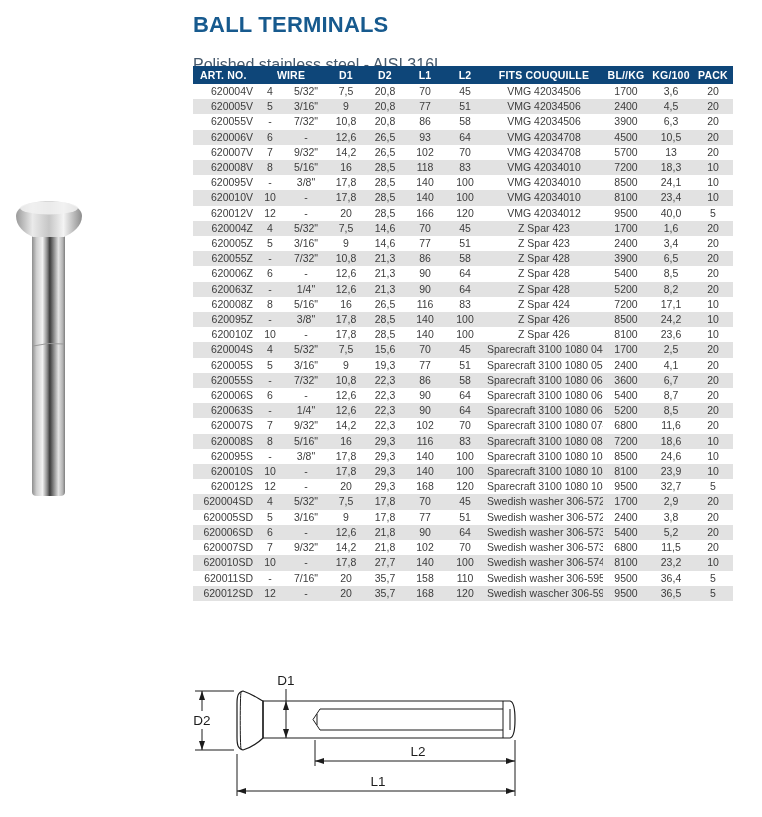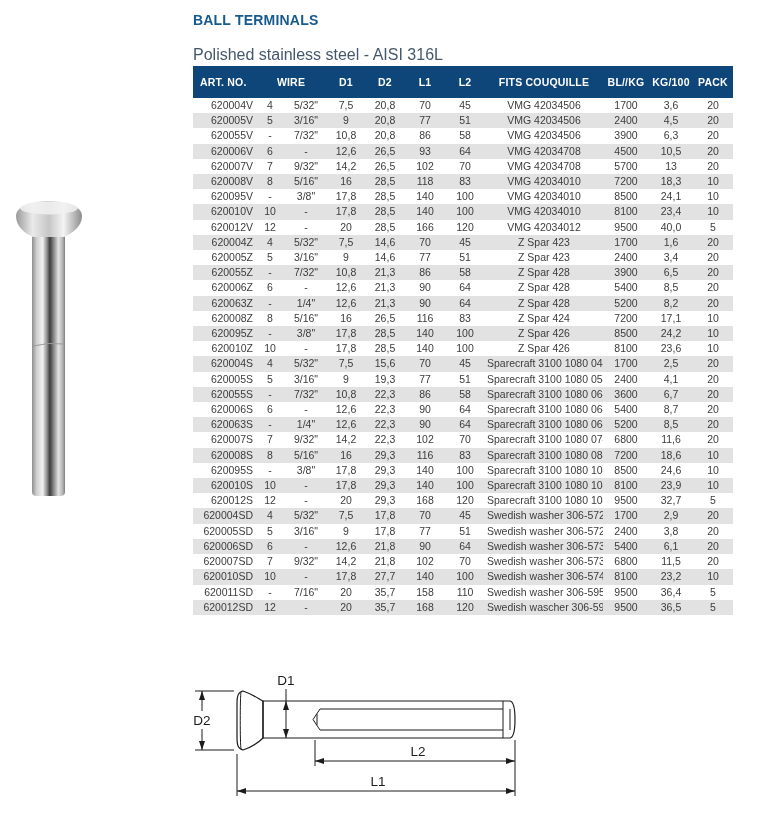--- a/index.html
+++ b/index.html
@@ -4,34 +4,34 @@
 <style>
   html,body{margin:0;padding:0;background:#fff;}
   .page{
     position:relative;width:762px;height:817px;background:#fff;
     font-family:"Liberation Sans",sans-serif;overflow:hidden;
     color:var(--body-text,#3c3c3c);
   }
   
   .title-block{position:absolute;left:193px;top:12px;}
   .title-block h1{
-    margin:0;font-size:14px;font-weight:bold;letter-spacing:.2px;
+    margin:0;font-size:22px;font-weight:bold;letter-spacing:.2px;
     color:var(--title-color,#175a8e);
   }
   .subtitle{font-size:16px;color:var(--subtitle-color,#45586b);margin-top:18px;}
 
   
   table.spec{
     position:absolute;left:193px;top:66px;width:540px;
     border-collapse:collapse;table-layout:fixed;
     font-size:10.5px;color:var(--body-text,#3c3c3c);
   }
   table.spec thead th{
     background:var(--header-bg,#0e4679);color:var(--header-text,#ffffff);
-    font-weight:bold;font-size:10.5px;height:32px;padding:0 2px;
+    font-weight:bold;font-size:10.5px;height:18px;padding:0 2px;
     text-align:center;letter-spacing:.2px;
   }
   table.spec thead th.art{text-align:left;padding-left:7px;}
   table.spec tbody td{
     height:15.2px;line-height:15.2px;padding:0 2px;text-align:center;
     white-space:nowrap;overflow:hidden;
   }
   table.spec tbody td:first-child{text-align:right;padding-left:7px;}
   table.spec tbody tr:nth-child(even){background:var(--stripe,#e2e2e2);}
 
@@ -494,21 +494,21 @@
         <tr>
           <td>620006SD</td>
           <td>6</td>
           <td>-</td>
           <td>12,6</td>
           <td>21,8</td>
           <td>90</td>
           <td>64</td>
           <td>Swedish washer 306-573</td>
           <td>5400</td>
-          <td>6,1</td>
+          <td>5,2</td>
           <td>20</td>
         </tr>
         <tr>
           <td>620007SD</td>
           <td>7</td>
           <td>9/32"</td>
           <td>14,2</td>
           <td>21,8</td>
           <td>102</td>
           <td>70</td>

